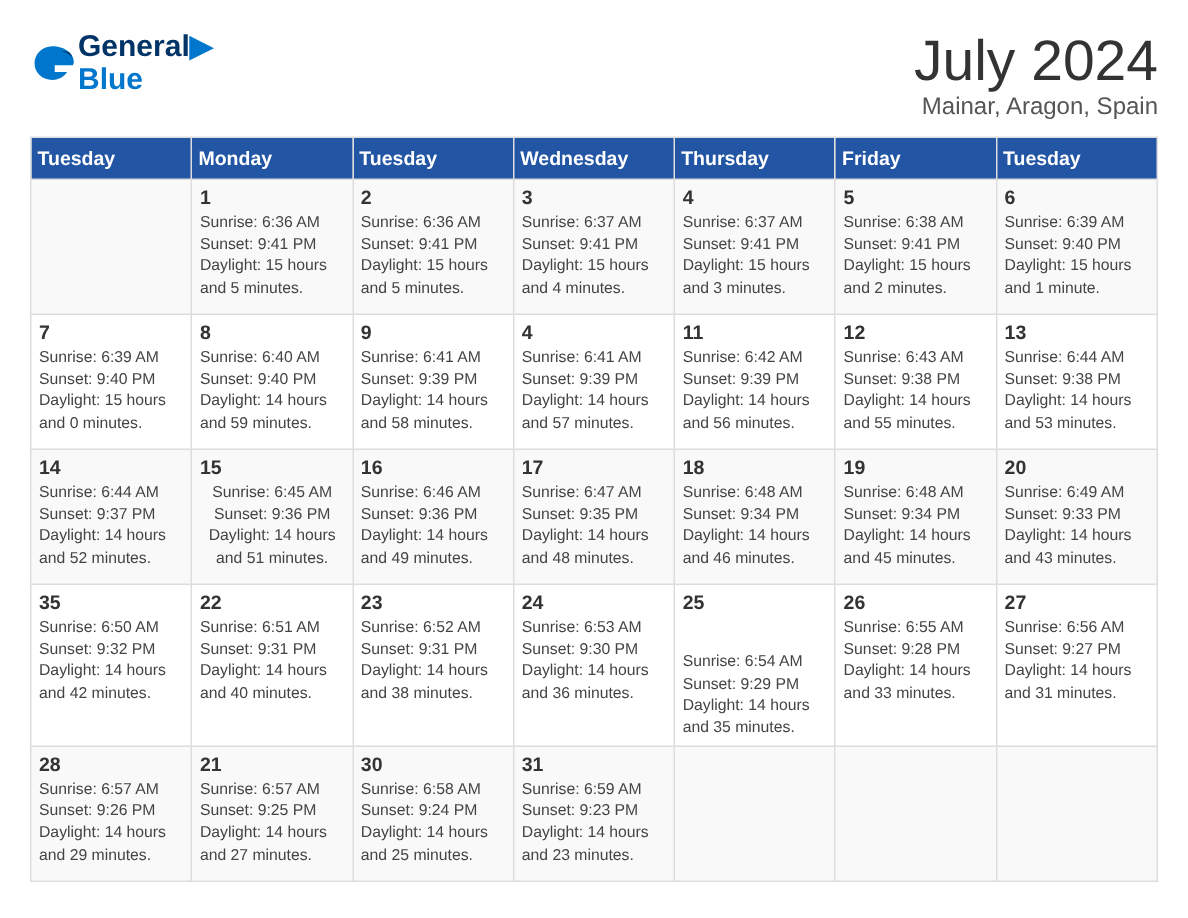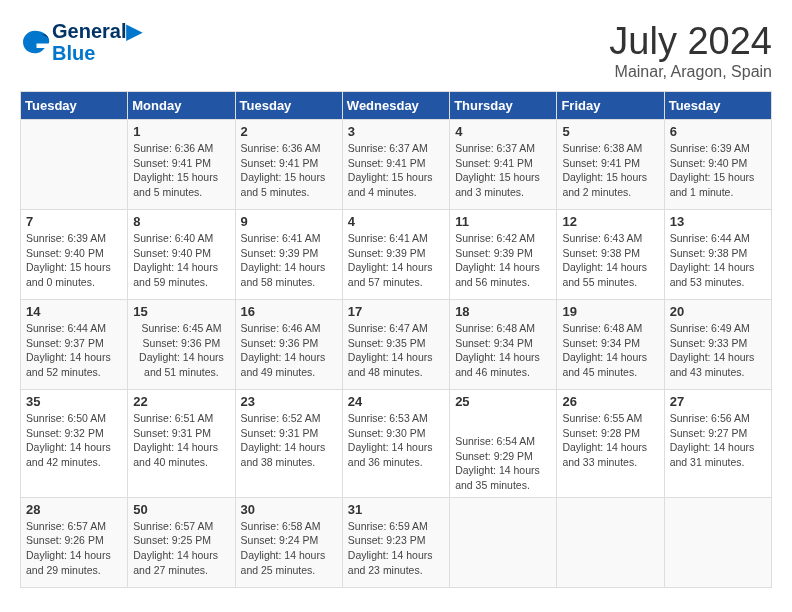--- a/index.html
+++ b/index.html
@@ -309,21 +309,21 @@
       </tr>
       <tr>
         <td>
           <span class="date-num">28</span>
           <div class="cell-info" style="white-space: pre-line;">Sunrise: 6:57 AM
 Sunset: 9:26 PM
 Daylight: 14 hours
 and 29 minutes.</div>
         </td>
         <td>
-          <span class="date-num">50</span>
+          <span class="date-num">21</span>
           <div class="cell-info" style="white-space: pre-line;">Sunrise: 6:57 AM
 Sunset: 9:25 PM
 Daylight: 14 hours
 and 27 minutes.</div>
         </td>
         <td>
           <span class="date-num">30</span>
           <div class="cell-info" style="white-space: pre-line;">Sunrise: 6:58 AM
 Sunset: 9:24 PM
 Daylight: 14 hours

